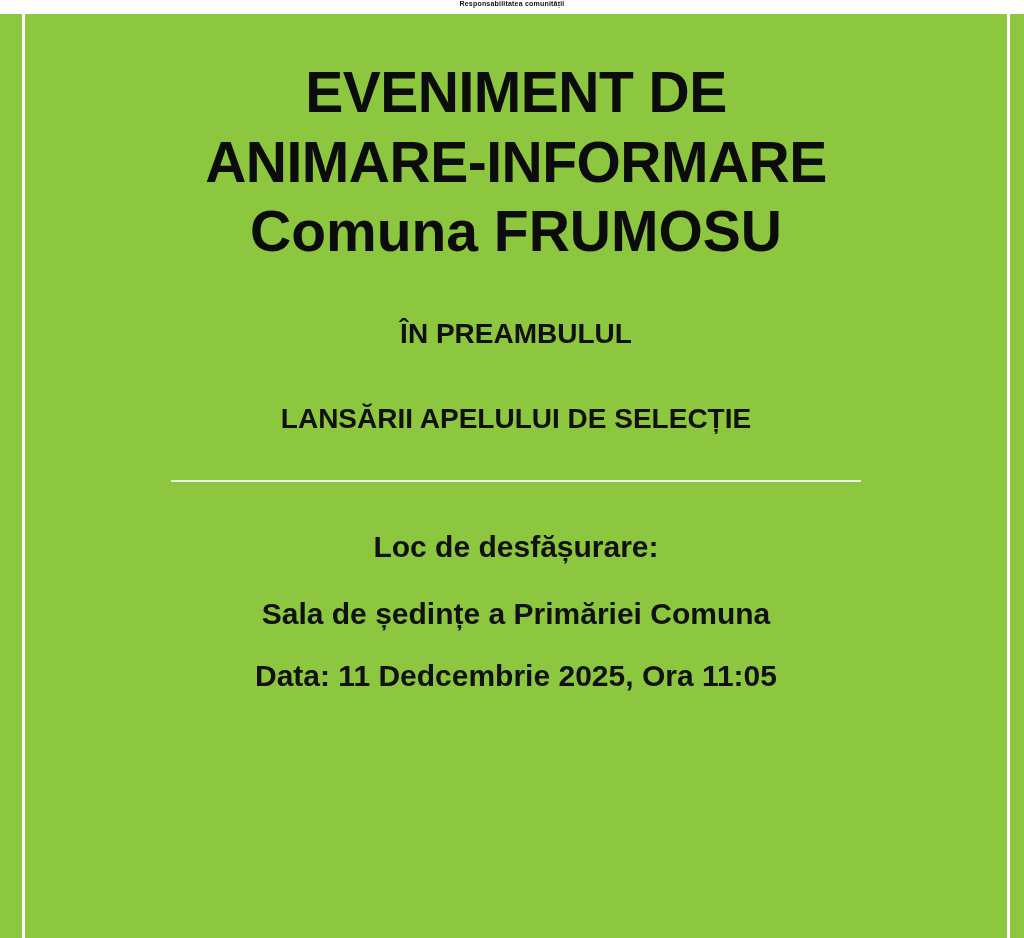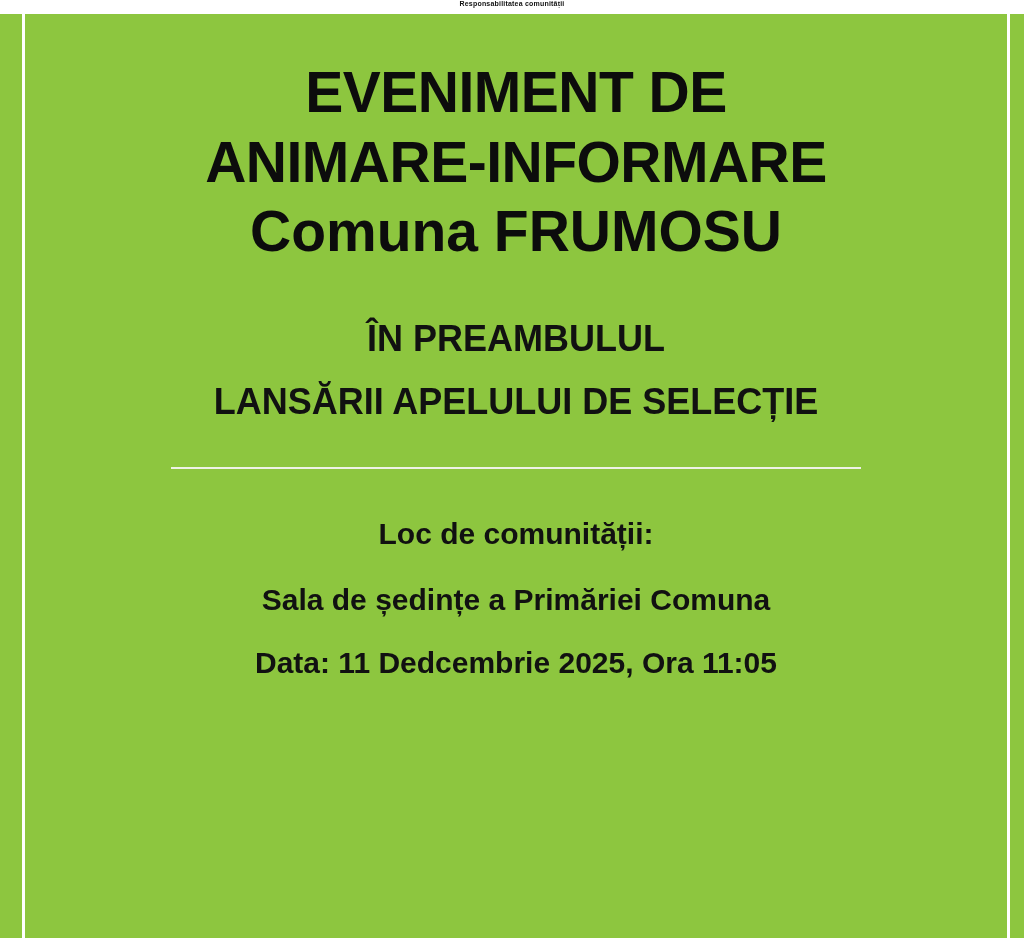--- a/index.html
+++ b/index.html
@@ -79,27 +79,27 @@
     letter-spacing: -0.5px;
     color: #0c0c0c;
   }
   .title-line.line3 {
     letter-spacing: 0px;
   }
   .sub-block {
     margin-top: 52px;
   }
   .sub-line {
-    font-size: 36px;
+    font-size: 28px;
     font-weight: bold;
     line-height: 1.1;
     color: #111111;
   }
   .sub-line.second {
-    margin-top: 24px;
+    margin-top: 55px;
   }
   .divider {
     width: 690px;
     height: 2px;
     background: #eef3e6;
     margin: 45px auto 0 auto;
   }
   .feadr-block {
     margin-top: 48px;
   }
@@ -149,19 +149,19 @@
 
     <div class="sub-block">
       <div class="sub-line first">ÎN PREAMBULUL</div>
       <div class="sub-line second">LANSĂRII APELULUI DE SELECȚIE</div>
     </div>
 
     <div class="divider"></div>
 
 
     <div class="loc-block">
-      <div class="loc-line first">Loc de comunității:</div>
+      <div class="loc-line first">Loc de desfășurare:</div>
       <div class="loc-line second">Sala de ședințe a Primăriei Comuna</div>
       <div class="loc-line third">Data: 11 Dedcembrie  2025, Ora 11:05</div>
     </div>
 
   </div>
 </div>
 
 </body></html>

